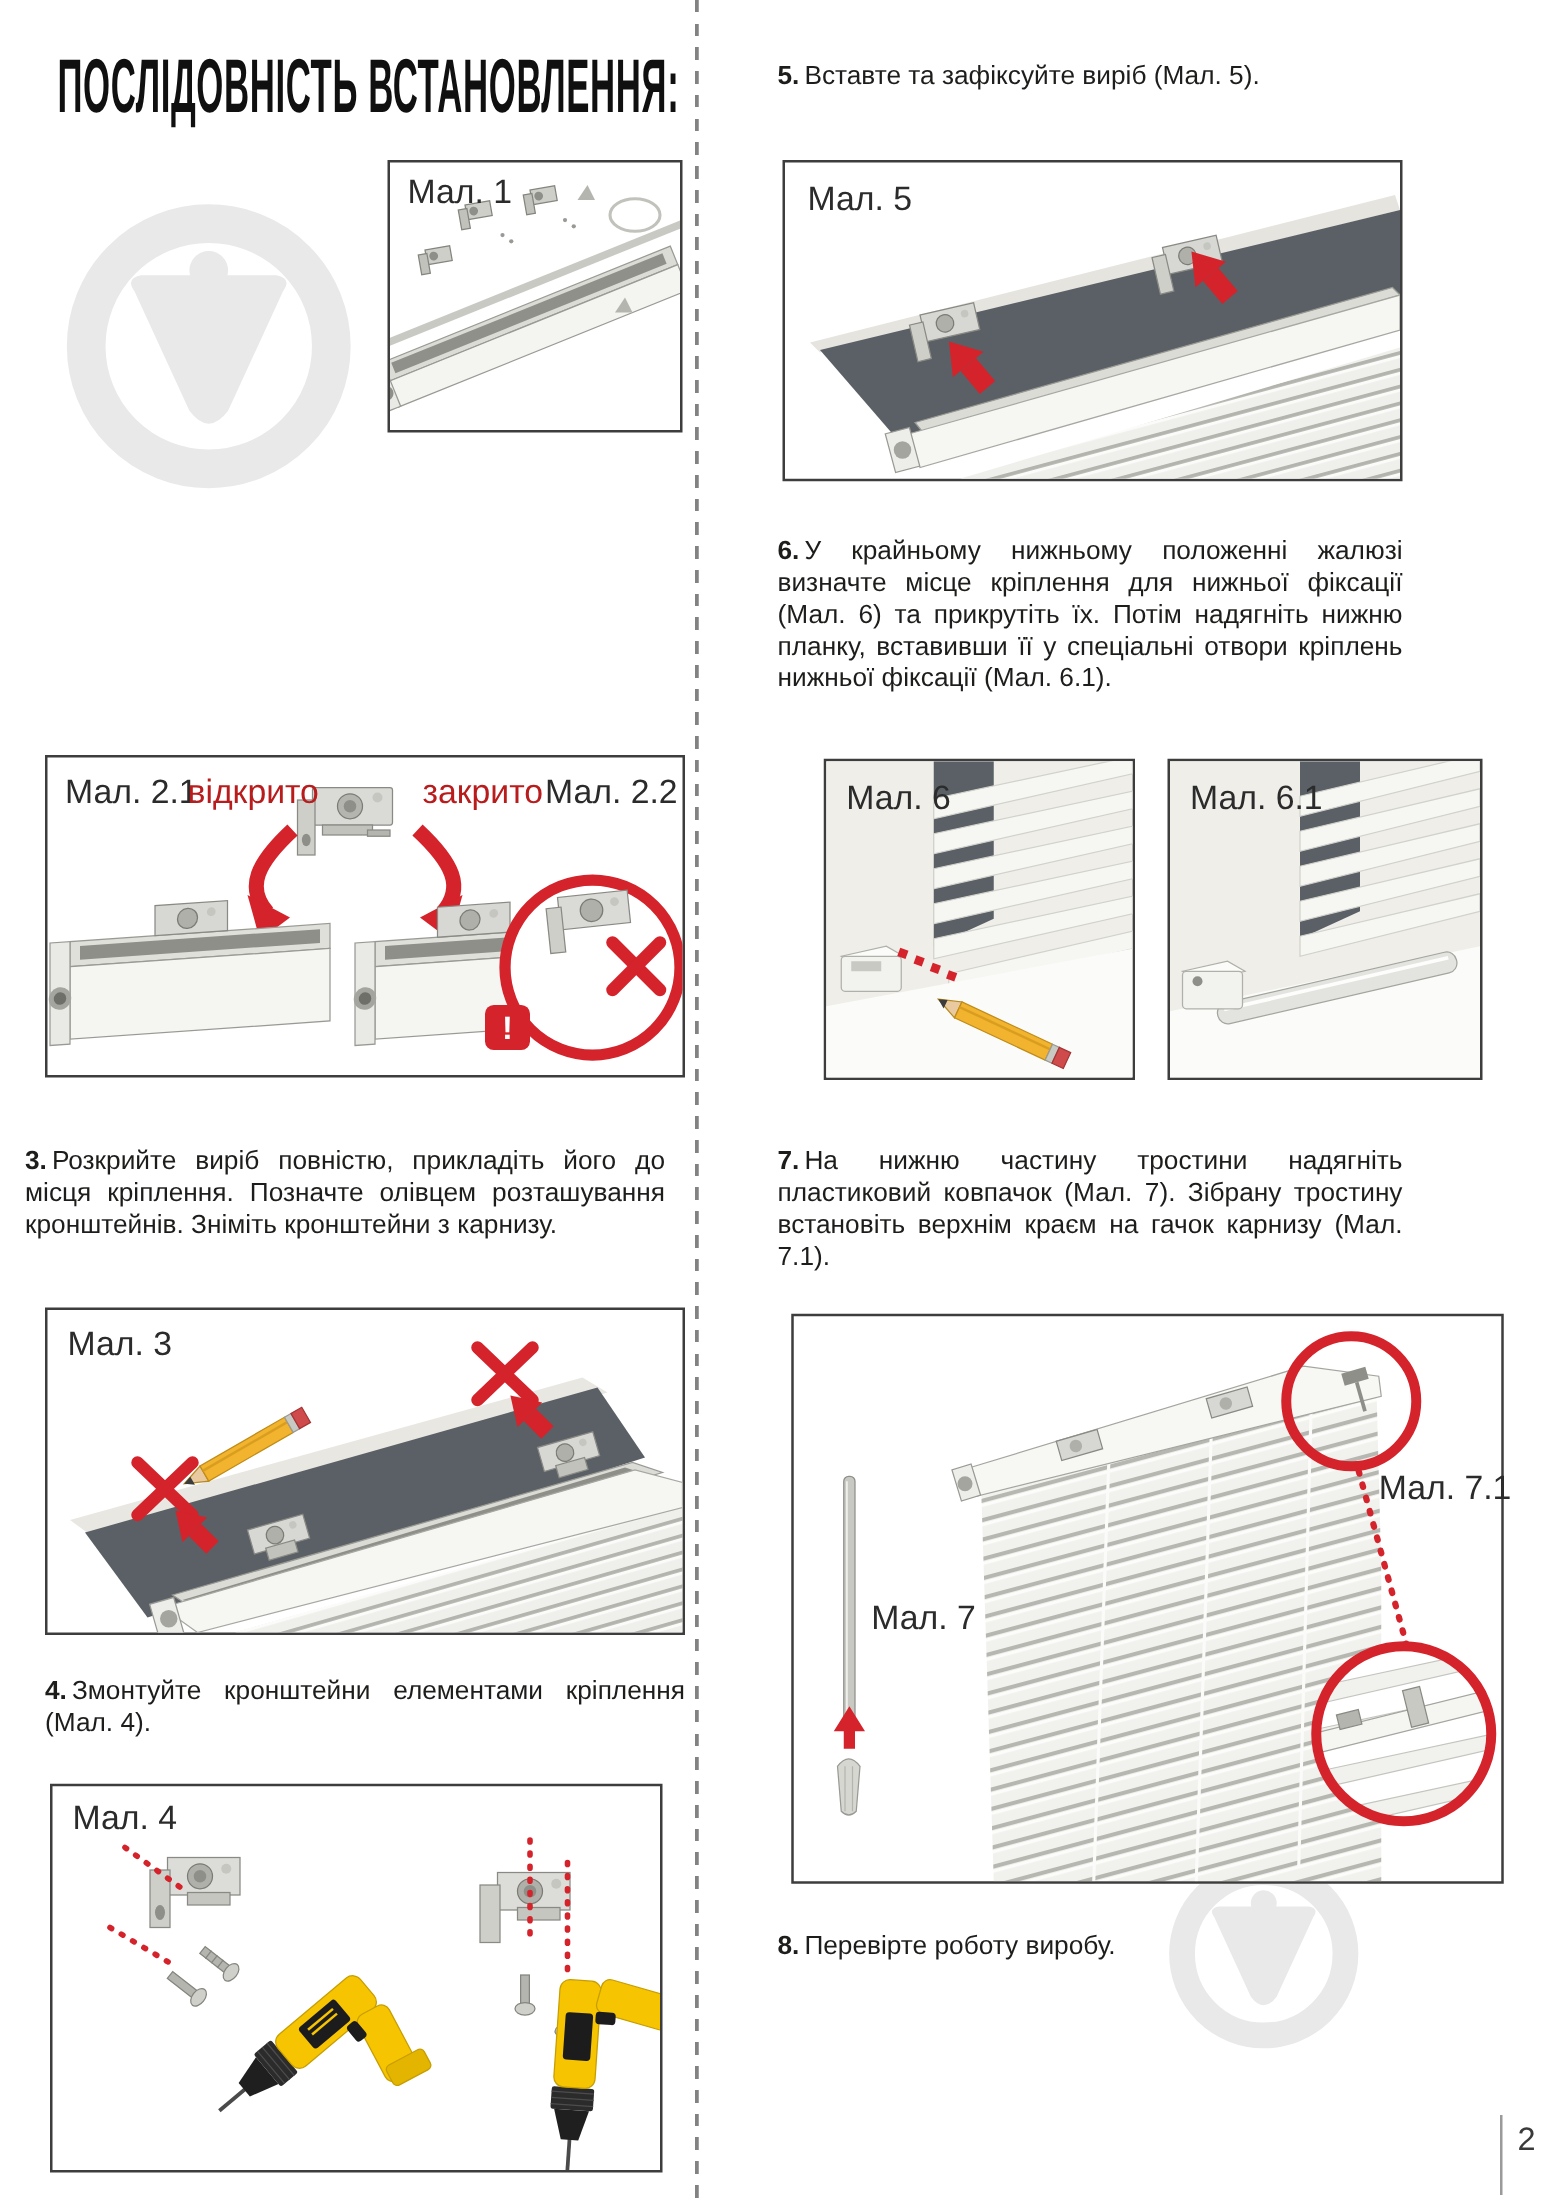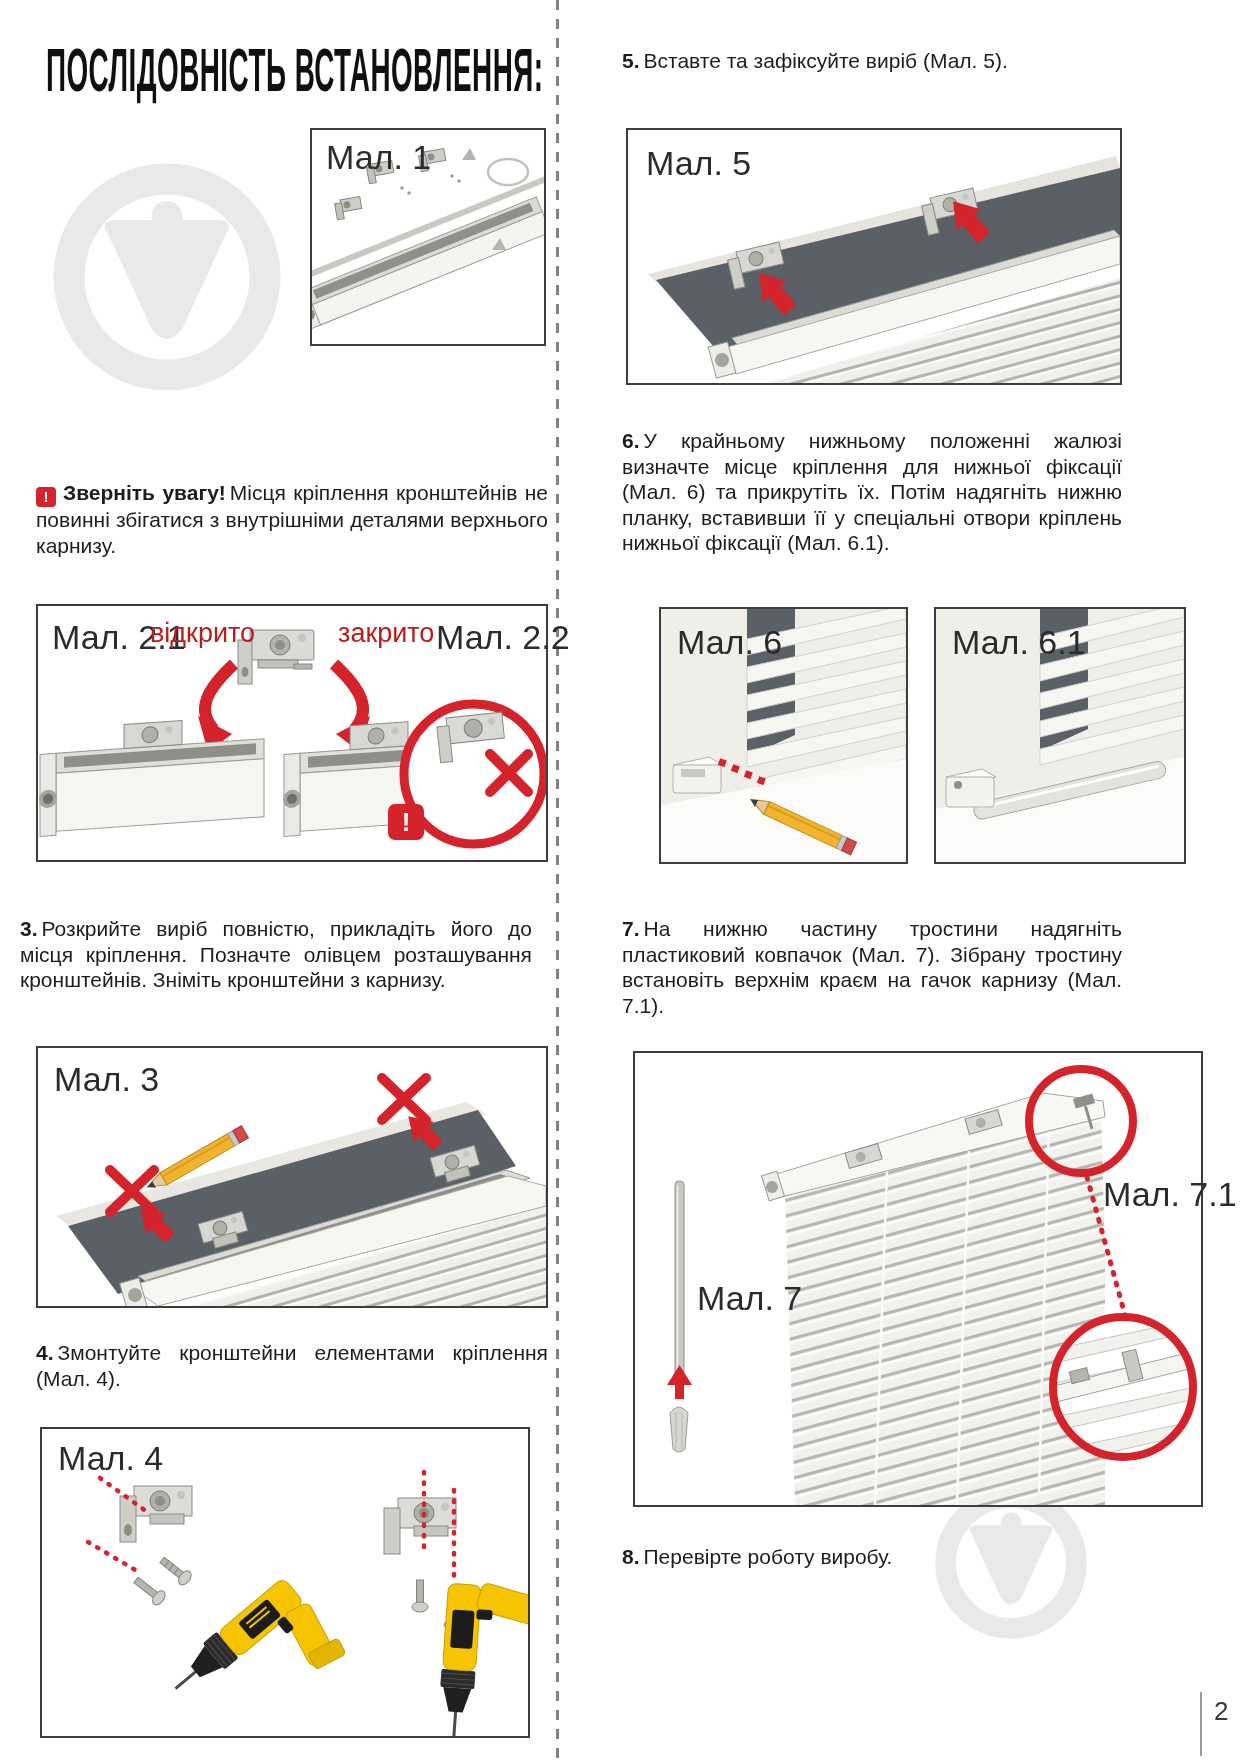--- a/index.html
+++ b/index.html
@@ -7,21 +7,21 @@
 .page{position:relative;width:1245px;height:1760px;background:#fff;overflow:hidden;
   font-family:"Liberation Sans",sans-serif;color:#1d1d1b}
 .title{position:absolute;left:46px;top:34px;font-size:58px;font-weight:bold;color:#101010;
   white-space:nowrap;transform:scale(0.48,1.05);transform-origin:0 0;letter-spacing:1px}
 .step{position:absolute;font-size:21px;line-height:25.5px;text-align:justify;color:#1d1d1b}
 .step b{font-weight:bold;padding-right:4px}
 .divider{position:absolute;left:556px;top:0;width:3px;height:1760px;
   background:repeating-linear-gradient(to bottom,#828282 0 10px,transparent 10px 19px)}
 .fig{position:absolute;border:2px solid #3d3d3d;background:#fff}
 .fig svg{position:absolute;left:0;top:0;width:100%;height:100%;display:block}
-.figlabel{position:absolute;font-size:34px;color:#2b2b2b;white-space:nowrap}
+.figlabel{position:absolute;font-size:27px;color:#2b2b2b;white-space:nowrap}
 .redlabel{position:absolute;font-size:27px;font-weight:normal;color:#b91c1c;white-space:nowrap}
 .noteicon{display:inline-block;width:20px;height:20px;background:#d5232b;border-radius:4px;
   color:#fff;font-weight:bold;font-size:15px;line-height:20px;text-align:center;
   vertical-align:-2px;margin-right:7px}
 .badge{position:absolute;width:36px;height:36px;background:#d5232b;border-radius:7px;color:#fff;
   font-weight:bold;font-size:26px;line-height:36px;text-align:center}
 .wm{position:absolute}
 .pline{position:absolute;left:1200px;top:1692px;width:2px;height:64px;background:#9a9a9a}
 .pnum{position:absolute;left:1214px;top:1696px;font-size:26px;color:#3a3a3a}
 </style>
@@ -74,21 +74,20 @@
       <polygon points="150,30 158,18 164,30" fill="#b5b5b0"></polygon>
       <polygon points="180,120 188,108 194,120" fill="#b5b5b0"></polygon>
       <circle cx="90" cy="58" r="1.7" fill="#9a9a95"></circle>
         <circle cx="97" cy="63" r="1.7" fill="#9a9a95"></circle>
       <circle cx="140" cy="46" r="1.7" fill="#9a9a95"></circle>
         <circle cx="147" cy="51" r="1.7" fill="#9a9a95"></circle>
     </svg>
     <div class="figlabel" style="left:14px;top:8px">Мал. 1</div>
   </div>
 
-  <p class="step" style="left:36px;top:480px;width:512px"><span class="noteicon"><span>!</span></span><b>Зверніть увагу!</b><span>Місця кріплення кронштейнів не повинні збігатися з внутрішніми деталями верхнього карнизу.</span></p>
 
   <div class="fig" style="left:36px;top:604px;width:512px;height:258px">
     <svg viewBox="0 0 508 254">
 
       <g transform="translate(212,14)">
         <rect x="0" y="10" width="64" height="30" rx="2" fill="#dadad6" stroke="#8a8a85"></rect>
         <circle cx="30" cy="25" r="10" fill="#b5b5b0" stroke="#7c7c76"></circle>
           <circle cx="30" cy="25" r="5" fill="#8f8f8a"></circle>
         <circle cx="52" cy="18" r="4" fill="#c6c6c1"></circle>
         <rect x="-12" y="20" width="14" height="44" fill="#cfcfca" stroke="#8a8a85"></rect>

